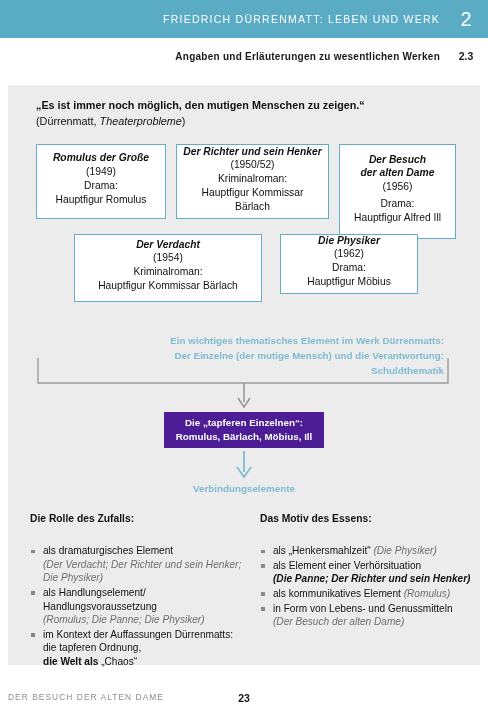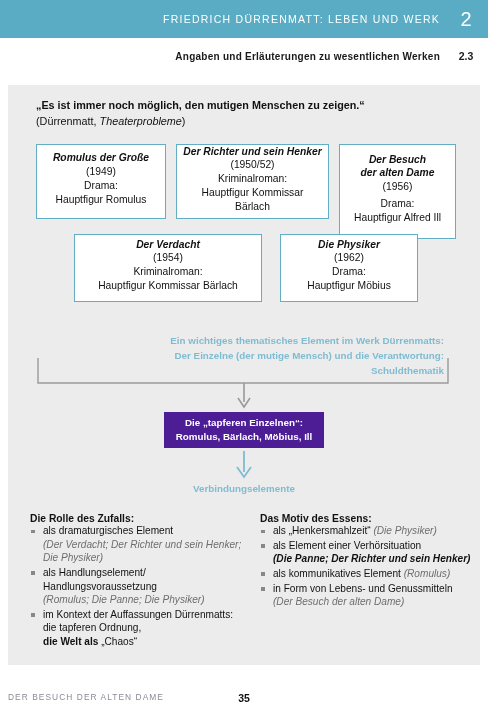--- a/index.html
+++ b/index.html
@@ -61,21 +61,21 @@
     background: #ffffff;
     border: 1.4px solid #63aec4;
     padding: 7px 6px 12px;
     text-align: center;
     display: flex; flex-direction: column; justify-content: center;
   }
   .w1 { width: 130px; height: 75px; }
   .w2 { width: 153px; height: 75px; }
   .w3 { width: 117px; height: 95px; }
   .w4 { width: 188px; height: 68px; }
-  .w5 { width: 138px; height: 68px; }
+  .w5 { width: 138px; height: 60px; }
 
   .wb-title { font-size: 10.3px; font-style: italic; font-weight: bold; color: #111; line-height: 1.3; }
   .wb-year { font-size: 10.3px; color: #111; line-height: 1.35; }
   .wb-gap { height: 9px; }
   .wb-genre { font-size: 10.3px; color: #111; line-height: 1.35; }
   .wb-char { font-size: 10.3px; color: #111; line-height: 1.35; }
 
   
   .theme-text {
     position: absolute; left: 36px; top: 248px; width: 400px;
@@ -98,21 +98,21 @@
     position: absolute; left: 0; top: 398px; width: 472px;
     text-align: center; color: #7fbcd2; font-size: 9.8px; font-weight: bold;
   }
 
   
   .cols { position: absolute; left: 0; top: 428px; width: 472px; display: flex; }
   .col { width: 218px; }
   .col-left { margin-left: 22px; }
   .col-right { margin-left: 12px; }
 
-  .col-head { font-size: 10.3px; font-weight: bold; color: #111; margin-bottom: 0; }
+  .col-head { font-size: 10.3px; font-weight: bold; color: #111; margin-bottom: 20px; }
 
   ul.bullets { list-style: none; }
   ul.bullets li {
     position: relative; padding-left: 13px;
     font-size: 10.1px; color: #111; line-height: 1.35; margin-bottom: 1px;
   }
   ul.bullets li::before {
     content: ""; position: absolute; left: 1px; top: 5.5px;
     width: 3.5px; height: 3.5px; background: #888;
   }
@@ -256,16 +256,16 @@
             <span class="it">(Der Besuch der alten Dame)</span>
           </li>
         </ul>
       </div>
 
     </div>
   </div>
 
   <div class="footer">
     <span class="footer-title">DER BESUCH DER ALTEN DAME</span>
-    <span class="footer-page">35</span>
+    <span class="footer-page">23</span>
   </div>
 
 </div>
 
 </body></html>

